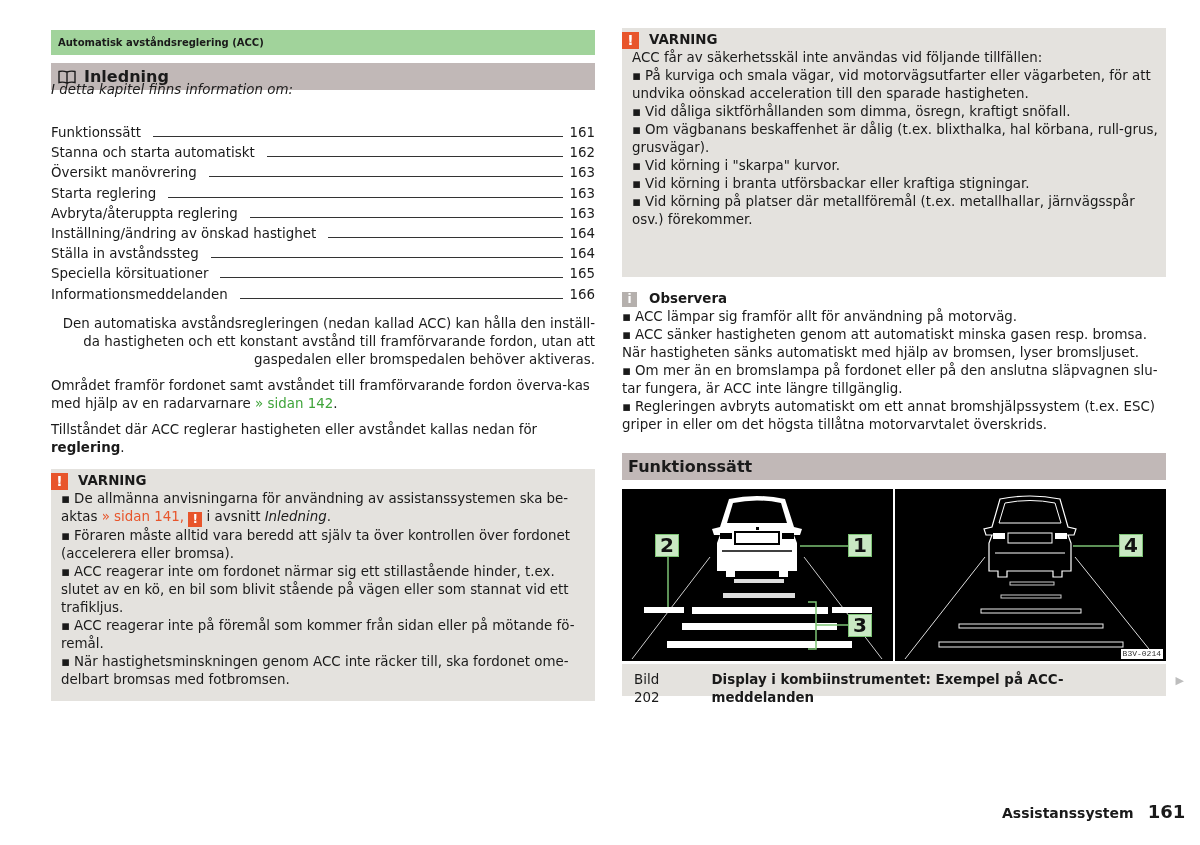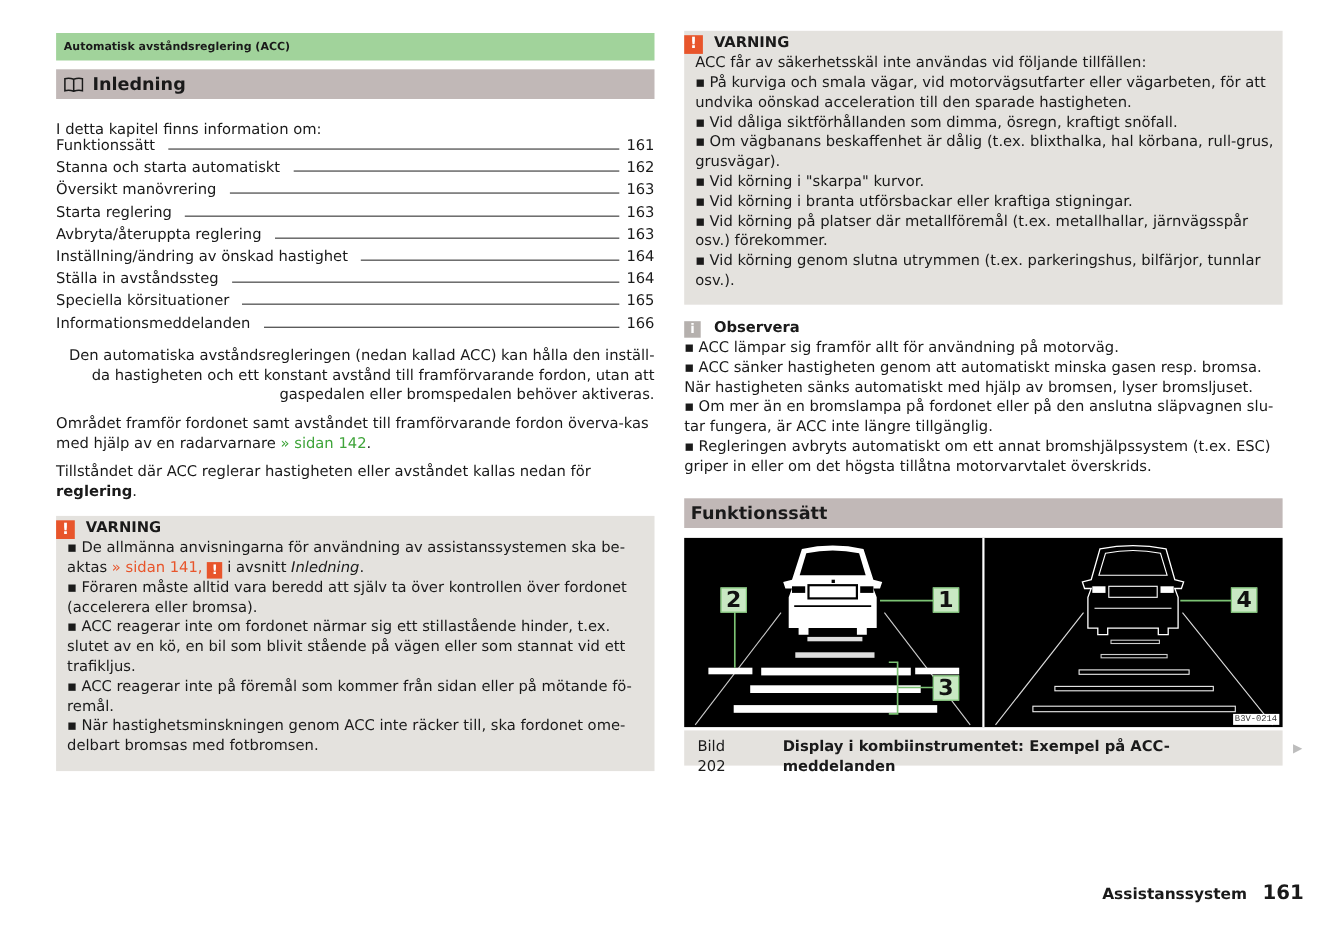--- a/index.html
+++ b/index.html
@@ -7,21 +7,21 @@
   body { font-family: "DejaVu Sans", sans-serif; color: #1a1a1a; font-size: 13.4px; line-height: 18px; position: relative; }
   .col { position: absolute; top: 0; }
   .left { left: 51px; width: 544px; }
   .right { left: 622px; width: 544px; }
 
   .chapter-head { position: absolute; top: 30px; left: 0; width: 544px; height: 25px; background: #a1d39b; padding: 3px 7px; font-weight: bold; font-size: 10px; line-height: 19px; }
   .section-head { position: absolute; top: 63px; left: 0; width: 544px; height: 27px; background: #c1b8b7; padding: 3px 7px; font-weight: bold; font-size: 16px; line-height: 21px; display: flex; align-items: center; gap: 8px; }
   .book-icon { width: 18px; height: 14px; position: relative; display: inline-block; }
   .book-icon svg { display: block; }
 
-  .intro { position: absolute; top: 110px; left: 0; }
+  .intro { position: absolute; top: 81px; left: 0; font-style: italic; }
   .toc { position: absolute; top: 124px; left: 0; width: 544px; }
   .toc-row { display: flex; align-items: baseline; height: 20.2px; }
   .toc-label { white-space: nowrap; padding-right: 12px; }
   .toc-leader { flex: 1; border-bottom: 1px solid #333; margin-bottom: 4px; }
   .toc-page { padding-left: 6px; white-space: nowrap; }
 
   .para { position: absolute; left: 0; width: 544px; }
   .link-green { color: #3fa43a; }
   .link-orange { color: #e8552b; }
 
@@ -141,21 +141,20 @@
       <span>VARNING</span>
     </div>
     <div class="warn-body">
       <p>ACC får av säkerhetsskäl inte användas vid följande tillfällen:</p>
       <p class="bullet">På kurviga och smala vägar, vid motorvägsutfarter eller vägarbeten, för att undvika oönskad acceleration till den sparade hastigheten.</p>
       <p class="bullet">Vid dåliga siktförhållanden som dimma, ösregn, kraftigt snöfall.</p>
       <p class="bullet">Om vägbanans beskaffenhet är dålig (t.ex. blixthalka, hal körbana, rull-grus, grusvägar).</p>
       <p class="bullet">Vid körning i "skarpa" kurvor.</p>
       <p class="bullet">Vid körning i branta utförsbackar eller kraftiga stigningar.</p>
       <p class="bullet">Vid körning på platser där metallföremål (t.ex. metallhallar, järnvägsspår osv.) förekommer.</p>
-      <p class="bullet">Vid körning genom slutna utrymmen (t.ex. parkeringshus, bilfärjor, tunnlar osv.).</p>
     </div>
   </div>
 
   <div class="note">
     <div class="note-head">
       <span class="info-icon">i</span>
       <span>Observera</span>
     </div>
     <p class="bullet">ACC lämpar sig framför allt för användning på motorväg.</p>
     <p class="bullet">ACC sänker hastigheten genom att automatiskt minska gasen resp. bromsa. När hastigheten sänks automatiskt med hjälp av bromsen, lyser bromsljuset.</p>

